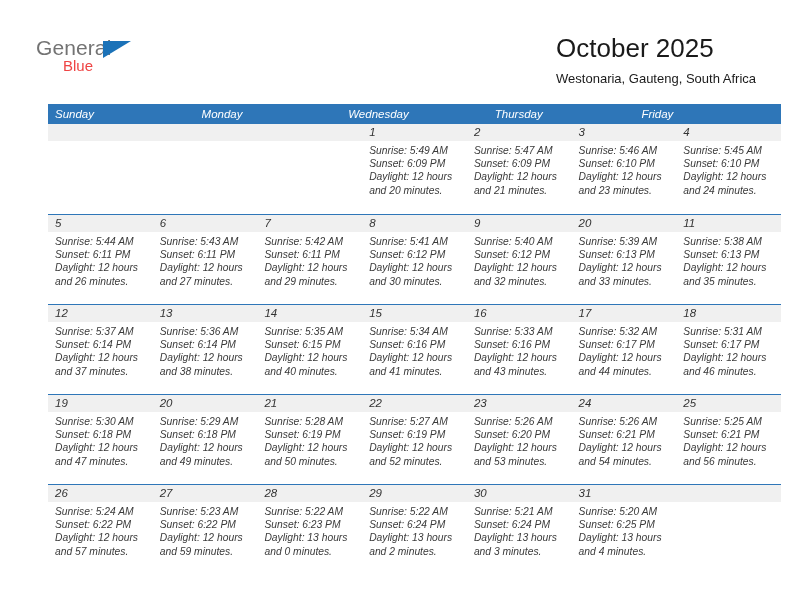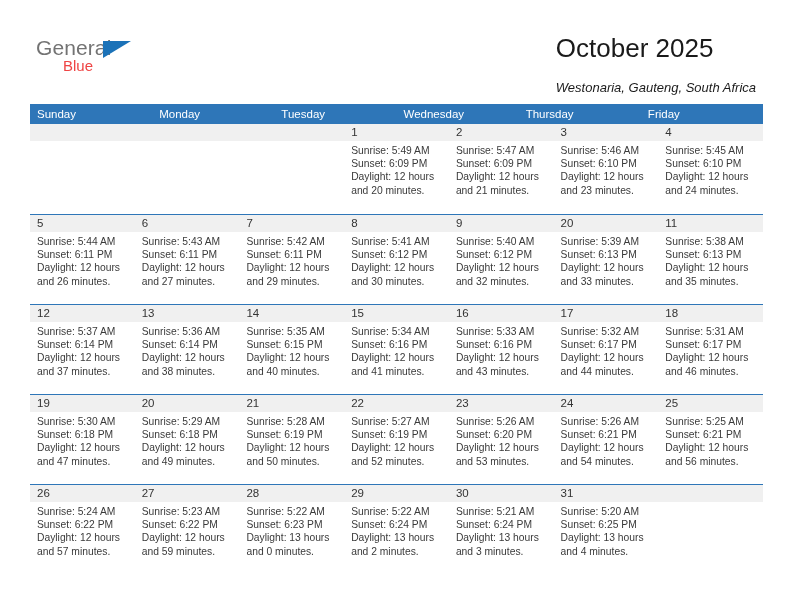--- a/index.html
+++ b/index.html
@@ -71,31 +71,31 @@
   .month-title {
     font-size: 26px;
     color: #1a1a1a;
     line-height: 32px;
     white-space: nowrap;
   }
   .location-sub {
     font-size: 13px;
     color: #1a1a1a;
     line-height: 18px;
-    margin-top: 15px;
+    margin-top: 6px;
     white-space: nowrap;
-    font-style: italic;
   }
 
   
   .calendar {
     position: absolute;
-    left: 30px;
+    left: 48px;
     top: 104px;
     width: 733px;
+    font-style: italic;
   }
   .weekday-row {
     display: flex;
     background: #2e76b8;
     height: 20px;
   }
   .weekday {
     flex: 1 1 0;
     color: #ffffff;
     font-size: 11.5px;
@@ -157,21 +157,20 @@
     <div class="title-block">
       <div class="month-title">October 2025</div>
       <div class="location-sub">Westonaria, Gauteng, South Africa</div>
     </div>
   </div>
 
   <div class="calendar">
     <div class="weekday-row">
         <div class="weekday">Sunday</div>
         <div class="weekday">Monday</div>
-        <div class="weekday">Tuesday</div>
         <div class="weekday">Wednesday</div>
         <div class="weekday">Thursday</div>
         <div class="weekday">Friday</div>
       </div>
     <div id="weeks-container">
         <div class="week-row first">
           <div class="day-cell empty">
             <div class="day-num"></div>
           </div>
           <div class="day-cell empty">

